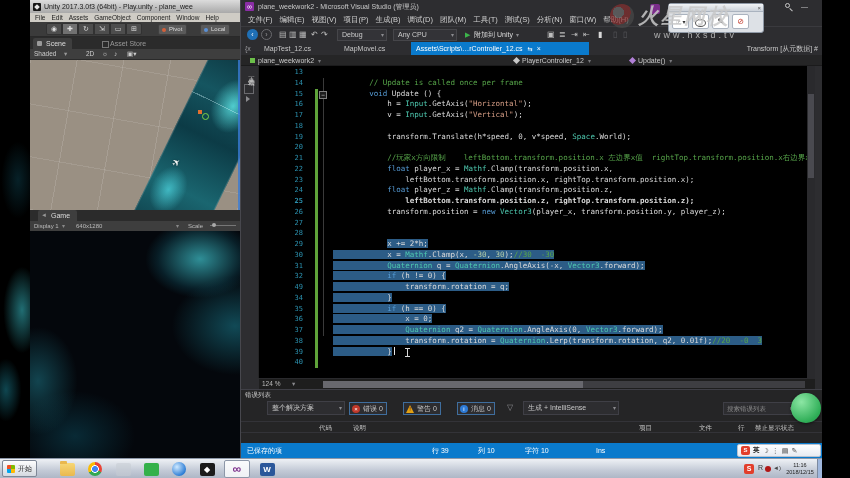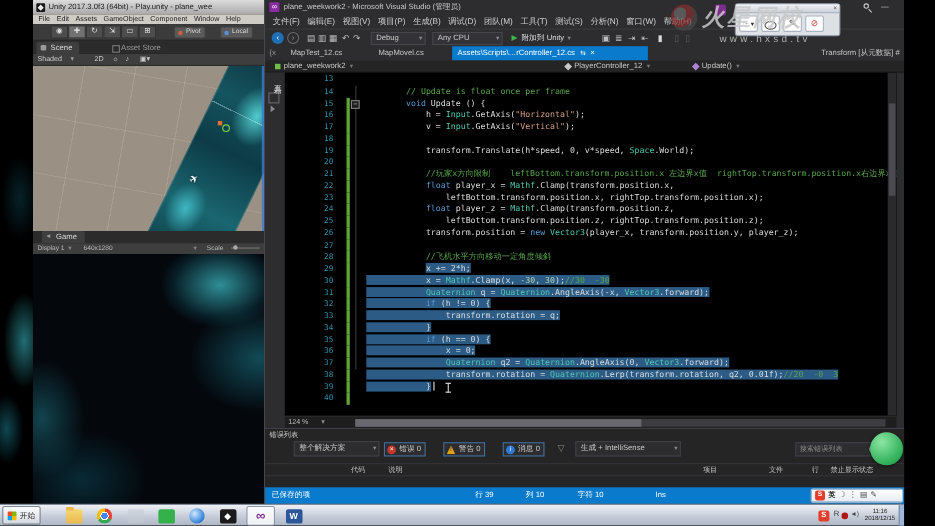--- a/index.html
+++ b/index.html
@@ -378,40 +378,40 @@
     </div>
     <div class="vs-side">
       <div class="side-vtext">工具箱</div>
       <div class="side-box"></div>
       <div class="side-tri"></div>
     </div>
     <div class="vs-editor">
       <div class="guide"></div>
       <div id="code-lines">
           <div class="cl" style="top: 1px;"><span class="ln">13</span><span class="code"></span></div>
-          <div class="cl" style="top: 11.75px;"><span class="ln">14</span><span class="code">        <span class="tk-c">// Update is float once per frame</span></span></div>
+          <div class="cl" style="top: 11.75px;"><span class="ln">14</span><span class="code">        <span class="tk-c">// Update is called once per frame</span></span></div>
           <div class="cl" style="top: 22.5px;"><span class="ln">15</span><span class="chg"></span><span class="fold">−</span><span class="code">        <span class="tk-k">void</span><span class="tk-p"> Update () {</span></span></div>
           <div class="cl" style="top: 33.25px;"><span class="ln">16</span><span class="chg"></span><span class="code">            <span class="tk-p">h = </span><span class="tk-t">Input</span><span class="tk-p">.GetAxis(</span><span class="tk-s">"Horizontal"</span><span class="tk-p">);</span></span></div>
           <div class="cl" style="top: 44px;"><span class="ln">17</span><span class="chg"></span><span class="code">            <span class="tk-p">v = </span><span class="tk-t">Input</span><span class="tk-p">.GetAxis(</span><span class="tk-s">"Vertical"</span><span class="tk-p">);</span></span></div>
           <div class="cl" style="top: 54.75px;"><span class="ln">18</span><span class="chg"></span><span class="code"></span></div>
           <div class="cl" style="top: 65.5px;"><span class="ln">19</span><span class="chg"></span><span class="code">            <span class="tk-p">transform.Translate(h*speed, 0, v*speed, </span><span class="tk-t">Space</span><span class="tk-p">.World);</span></span></div>
           <div class="cl" style="top: 76.25px;"><span class="ln">20</span><span class="chg"></span><span class="code"></span></div>
           <div class="cl" style="top: 87px;"><span class="ln">21</span><span class="chg"></span><span class="code">            <span class="tk-c">//玩家x方向限制    leftBottom.transform.position.x 左边界x值  rightTop.transform.position.x右边界x值</span></span></div>
           <div class="cl" style="top: 97.75px;"><span class="ln">22</span><span class="chg"></span><span class="code">            <span class="tk-k">float</span><span class="tk-p"> player_x = </span><span class="tk-t">Mathf</span><span class="tk-p">.Clamp(transform.position.x,</span></span></div>
           <div class="cl" style="top: 108.5px;"><span class="ln">23</span><span class="chg"></span><span class="code">                <span class="tk-p">leftBottom.transform.position.x, rightTop.transform.position.x);</span></span></div>
           <div class="cl" style="top: 119.25px;"><span class="ln">24</span><span class="chg"></span><span class="code">            <span class="tk-k">float</span><span class="tk-p"> player_z = </span><span class="tk-t">Mathf</span><span class="tk-p">.Clamp(transform.position.z,</span></span></div>
-          <div class="cl" style="top: 130px;"><span class="ln">25</span><span class="chg"></span><span class="code">                <span class="tk-p">leftBottom.transform.position.z, rightTop.transform.position.z);</span></span></div>
+          <div class="cl" style="top: 130px; font-weight: bold;"><span class="ln">25</span><span class="chg"></span><span class="code">                <span class="tk-p">leftBottom.transform.position.z, rightTop.transform.position.z);</span></span></div>
           <div class="cl" style="top: 140.75px;"><span class="ln">26</span><span class="chg"></span><span class="code">            <span class="tk-p">transform.position = </span><span class="tk-k">new</span><span class="tk-p"> </span><span class="tk-t">Vector3</span><span class="tk-p">(player_x, transform.position.y, player_z);</span></span></div>
           <div class="cl" style="top: 151.5px;"><span class="ln">27</span><span class="chg"></span><span class="code"></span></div>
-          <div class="cl" style="top: 162.25px;"><span class="ln">28</span><span class="chg"></span><span class="code">            <span class="tk-c">//飞机水平方向移动一定角度倾斜</span></span></div>
+          <div class="cl" style="top: 162.25px;"><span class="ln">28</span><span class="chg"></span></div>
           <div class="cl" style="top: 173px;"><span class="ln">29</span><span class="chg"></span><span class="code">            <span class="selbg"><span class="tk-p">x += 2*h;</span></span></span></div>
           <div class="cl" style="top: 183.75px;"><span class="ln">30</span><span class="chg"></span><span class="code"><span class="selbg">            <span class="tk-p">x = </span><span class="tk-t">Mathf</span><span class="tk-p">.Clamp(x, </span><span class="tk-n">-30</span><span class="tk-p">, </span><span class="tk-n">30</span><span class="tk-p">);</span><span class="tk-c">//30  -30</span></span></span></div>
           <div class="cl" style="top: 194.5px;"><span class="ln">31</span><span class="chg"></span><span class="code"><span class="selbg">            <span class="tk-t">Quaternion</span><span class="tk-p"> q = </span><span class="tk-t">Quaternion</span><span class="tk-p">.AngleAxis(-x, </span><span class="tk-t">Vector3</span><span class="tk-p">.forward);</span></span></span></div>
           <div class="cl" style="top: 205.25px;"><span class="ln">32</span><span class="chg"></span><span class="code"><span class="selbg">            <span class="tk-k">if</span><span class="tk-p"> (h != 0) {</span></span></span></div>
-          <div class="cl" style="top: 216px;"><span class="ln">33</span><span class="chg"></span><span class="code"><span class="selbg">                <span class="tk-p">transform.rotation = q;</span></span></span></div>
+          <div class="cl" style="top: 216px;"><span class="ln">49</span><span class="chg"></span><span class="code"><span class="selbg">                <span class="tk-p">transform.rotation = q;</span></span></span></div>
           <div class="cl" style="top: 226.75px;"><span class="ln">34</span><span class="chg"></span><span class="code"><span class="selbg">            <span class="tk-p">}</span></span></span></div>
           <div class="cl" style="top: 237.5px;"><span class="ln">35</span><span class="chg"></span><span class="code"><span class="selbg">            <span class="tk-k">if</span><span class="tk-p"> (h == 0) {</span></span></span></div>
           <div class="cl" style="top: 248.25px;"><span class="ln">36</span><span class="chg"></span><span class="code"><span class="selbg">                <span class="tk-p">x = 0;</span></span></span></div>
           <div class="cl" style="top: 259px;"><span class="ln">37</span><span class="chg"></span><span class="code"><span class="selbg">                <span class="tk-t">Quaternion</span><span class="tk-p"> q2 = </span><span class="tk-t">Quaternion</span><span class="tk-p">.AngleAxis(0, </span><span class="tk-t">Vector3</span><span class="tk-p">.forward);</span></span></span></div>
           <div class="cl" style="top: 269.75px;"><span class="ln">38</span><span class="chg"></span><span class="code"><span class="selbg">                <span class="tk-p">transform.rotation = </span><span class="tk-t">Quaternion</span><span class="tk-p">.Lerp(transform.rotation, q2, 0.01f);</span><span class="tk-c">//20  -0  3</span></span></span></div>
           <div class="cl" style="top: 280.5px;"><span class="ln">39</span><span class="chg"></span><span class="code"><span class="selbg">            <span class="tk-p">}</span></span><span class="caret"></span></span></div>
           <div class="cl" style="top: 291.25px;"><span class="ln">40</span><span class="chg"></span><span class="code"></span></div>
           <div class="cl" style="top: 316px;"><span class="ln">41</span><span class="chg"></span><span class="code"></span></div>
         </div>
       <span class="mouse-i"></span>

